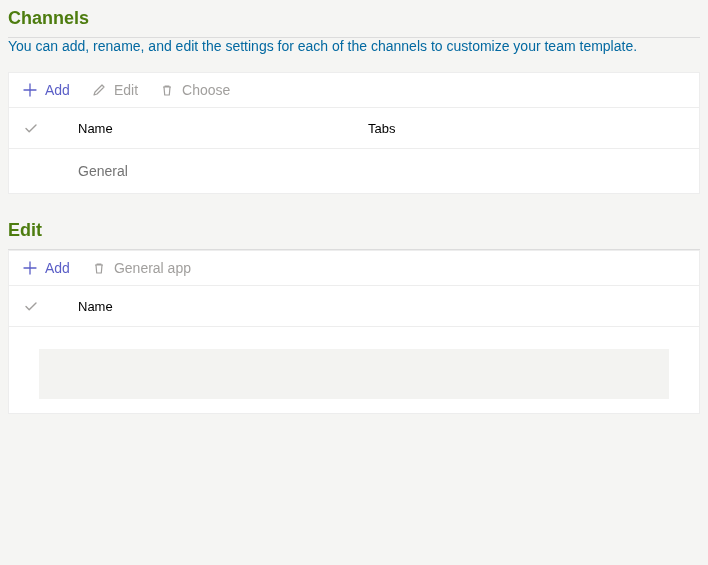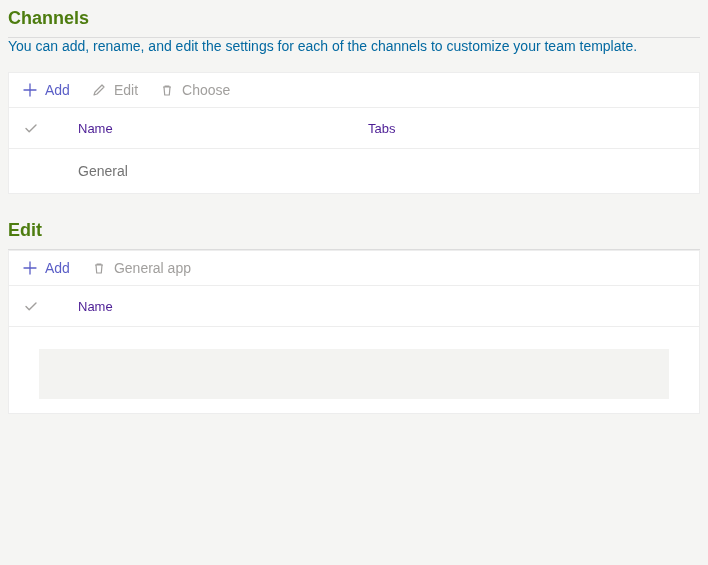--- a/index.html
+++ b/index.html
@@ -50,21 +50,21 @@
       line-height: 1;
     }
     .tb-btn.enabled { color: #5b5fc7; }
     .tb-btn.disabled { color: #a19f9d; cursor: default; }
     .tb-btn svg { flex: 0 0 auto; }
     .headrow {
       display: flex;
       align-items: center;
       padding: 12px 14px;
       border-bottom: 1px solid #ededed;
-      color: #4c1d95;
+      color: #000000;
       font-size: 13px;
     }
     .col-check { width: 55px; display:flex; align-items:center; }
     .col-name  { width: 290px; }
     .col-tabs  { flex: 1; }
     .datarow {
       display: flex;
       align-items: center;
       padding: 14px 14px;
       font-size: 14px;

